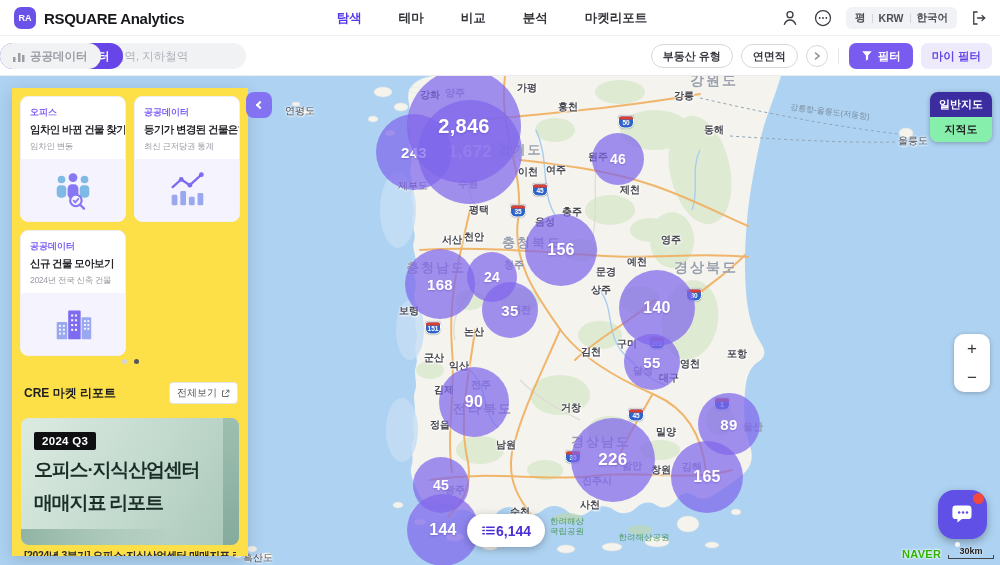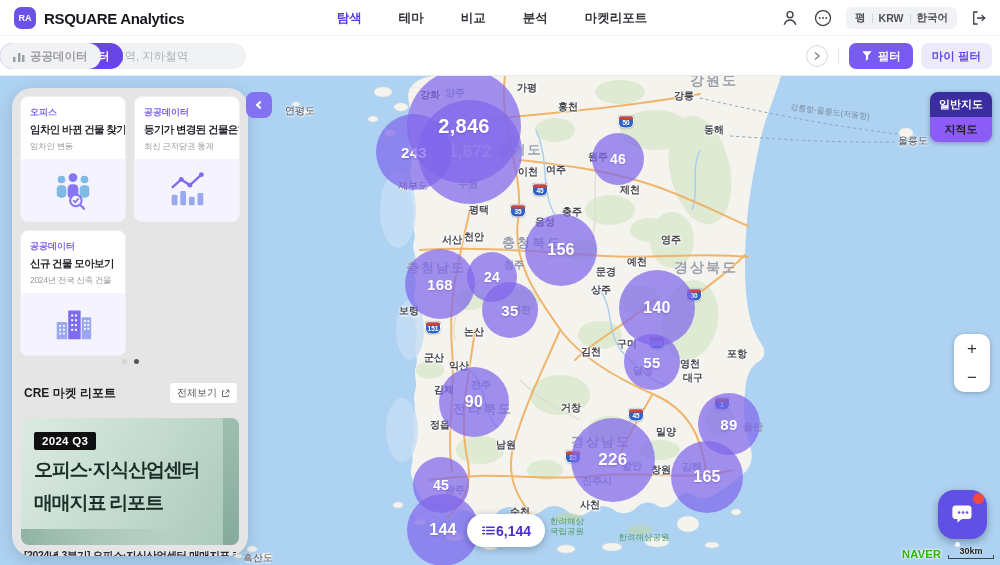--- a/index.html
+++ b/index.html
@@ -48,37 +48,37 @@
   .mlabel.green { font-size:8.5px; color:#4f9a63; font-weight:500; text-shadow:none; }
   .mlabel.route { font-size:8px; color:#7b8da0; font-weight:400; text-shadow:none; }
   .shield { position:absolute; transform:translate(-50%,-50%); width:16px; height:13px; background:#2f63c8; border:1px solid #fff; border-radius:3px 3px 6px 6px; color:#fff; font-size:6.5px; font-weight:700; display:flex; align-items:flex-end; justify-content:center; padding-bottom:1.5px; line-height:1; z-index:2; box-shadow:0 0 1px rgba(0,0,0,.3); }
   .shield::before { content:''; position:absolute; top:0; left:0; right:0; height:3px; background:#d8402f; border-radius:2px 2px 0 0; }
   .bubble { position:absolute; transform:translate(-50%,-50%); border-radius:50%; background:rgba(127,102,235,.72); display:flex; align-items:center; justify-content:center; color:#fff; font-weight:700; letter-spacing:.3px; z-index:3; cursor:pointer; text-shadow:0 1px 2px rgba(70,45,160,.35); }
   .bubble.faded { color:rgba(255,255,255,.38); text-shadow:none; }
 
   .results-btn { position:absolute; left:467px; top:438px; height:33px; border-radius:17px; background:#fff; box-shadow:0 2px 8px rgba(0,0,0,.28); display:flex; align-items:center; padding:0 14px; color:#4a2fd4; font-size:14px; font-weight:700; z-index:5; cursor:pointer; }
 
   .maptype { position:absolute; left:930px; top:16px; width:62px; border-radius:8px; overflow:hidden; box-shadow:0 1px 5px rgba(0,0,0,.3); z-index:6; }
-  .maptype .mt { height:25px; display:flex; align-items:center; justify-content:center; font-size:11px; font-weight:700; background:#8b5cf6; color:#1d1d22; cursor:pointer; }
+  .maptype .mt { height:25px; display:flex; align-items:center; justify-content:center; font-size:11px; font-weight:700; background:#86efac; color:#1d1d22; cursor:pointer; }
   .maptype .mt.active { background:#3b2da0; color:#fff; }
 
   .zoomctl { position:absolute; left:954px; top:258px; width:36px; height:58px; background:#fff; border-radius:10px; box-shadow:0 1px 5px rgba(0,0,0,.25); display:flex; flex-direction:column; z-index:6; }
   .zoomctl button { flex:1; border:none; background:none; font-size:17px; color:#333; cursor:pointer; font-family:inherit; line-height:1; }
 
   .chat-fab { position:absolute; left:938px; top:414px; width:49px; height:49px; border-radius:16px; background:#6150e6; box-shadow:0 3px 8px rgba(0,0,0,.3); display:flex; align-items:center; justify-content:center; z-index:7; cursor:pointer; }
   .chat-dot { position:absolute; right:3px; top:3px; width:11px; height:11px; border-radius:50%; background:#f3483c; }
   .chat-tail { position:absolute; left:955px; top:466px; width:5px; height:5px; border-radius:50%; background:rgba(255,255,255,.85); z-index:7; }
 
   .attribution { position:absolute; left:902px; top:472px; font-size:11px; font-weight:800; color:#2db400; letter-spacing:.3px; text-shadow:0 0 2px #fff,0 0 3px #fff; z-index:5; }
   .scalebar { position:absolute; left:947px; top:470px; width:48px; display:flex; flex-direction:column; align-items:center; z-index:5; }
   .scalebar .txt { font-size:9px; color:#222; font-weight:600; text-shadow:0 0 2px #fff; margin-bottom:-1px; }
   .scalebar .bracket { width:46px; height:4px; border-left:1px solid #444; border-right:1px solid #444; border-bottom:1px solid #444; }
 
   
-  .sidebar { position:absolute; left:12px; top:88px; width:236px; height:468px; background:#e5e5e5; border-radius:20px; box-shadow:0 4px 16px rgba(30,35,60,.18); z-index:10; overflow:hidden; }
+  .sidebar { position:absolute; left:12px; top:88px; width:236px; height:468px; background:#fde047; border-radius:0; box-shadow:0 4px 16px rgba(30,35,60,.18); z-index:10; overflow:hidden; }
   .collapse-btn { position:absolute; left:246px; top:92px; width:26px; height:26px; border-radius:8px; background:#8372f2; z-index:11; cursor:pointer; display:flex; align-items:center; justify-content:center; }
   .collapse-btn i { width:6px; height:6px; border-left:2px solid #fff; border-bottom:2px solid #fff; transform:rotate(45deg); margin-left:2px; }
   .qcards { position:absolute; left:8px; top:8px; width:220px; display:grid; grid-template-columns:106px 106px; gap:8px; }
   .qcard { height:126px; border:1px solid #f0f0f3; border-radius:8px; background:#fff; position:relative; overflow:hidden; cursor:pointer; }
   .qcard-cat { font-size:9px; font-weight:700; color:#7d5ef5; margin:9px 9px 0; }
   .qcard-title { font-size:10.5px; font-weight:700; color:#26272c; margin:4px 9px 0; letter-spacing:-0.6px; white-space:nowrap; }
   .qcard-sub { font-size:8.5px; color:#9a9ba3; margin:4px 9px 0; letter-spacing:-0.3px; white-space:nowrap; }
   .qcard-icon { position:absolute; left:0; right:0; bottom:0; height:62px; background:#f5f3fd; display:flex; align-items:center; justify-content:center; }
   .dots { position:absolute; left:0; top:271px; width:100%; display:flex; justify-content:center; gap:7px; }
   .dots .dot { width:5px; height:5px; border-radius:50%; background:#d2d3d8; cursor:pointer; }
@@ -296,21 +296,21 @@
       <span class="mlabel lt" style="left: 521px; top: 234px;">대전</span>
       <span class="mlabel" style="left: 409px; top: 235px;">보령</span>
       <span class="mlabel" style="left: 474px; top: 256px;">논산</span>
       <span class="mlabel" style="left: 627px; top: 268px;">구미</span>
       <span class="mlabel" style="left: 591px; top: 276px;">김천</span>
       <span class="mlabel" style="left: 737px; top: 278px;">포항</span>
       <span class="mlabel" style="left: 434px; top: 282px;">군산</span>
       <span class="mlabel" style="left: 459px; top: 290px;">익산</span>
       <span class="mlabel" style="left: 690px; top: 288px;">영천</span>
       <span class="mlabel lt" style="left: 643px; top: 295px;">달성</span>
-      <span class="mlabel" style="left: 669px; top: 302px; margin-left: 24px;">대구</span>
+      <span class="mlabel" style="left: 669px; top: 302px;">대구</span>
       <span class="mlabel lt" style="left: 481px; top: 309px;">전주</span>
       <span class="mlabel" style="left: 444px; top: 314px;">김제</span>
       <span class="mlabel prov" style="left: 483px; top: 333px;">전라북도</span>
       <span class="mlabel" style="left: 571px; top: 332px;">거창</span>
       <span class="mlabel" style="left: 440px; top: 349px;">정읍</span>
       <span class="mlabel lt" style="left: 753px; top: 351px;">울산</span>
       <span class="mlabel" style="left: 666px; top: 356px;">밀양</span>
       <span class="mlabel prov" style="left: 601px; top: 366px;">경상남도</span>
       <span class="mlabel" style="left: 506px; top: 369px;">남원</span>
       <span class="mlabel lt" style="left: 632px; top: 390px;">함안</span>
@@ -493,20 +493,25 @@
   <div class="dtab active ic-rsq">
         <span class="ic"></span>
         <span>알스퀘어데이터</span>
       </div>
       <div class="dtab ic-bars">
         <span class="ic"></span>
         <span>공공데이터</span>
       </div>
     </div>
   <div class="toolbar-right">
+    <span style="display:flex;gap:8px;">
+
+    <span class="chip">부동산 유형</span>
+        <span class="chip">연면적</span>
+      </span>
     <span class="more-chips">
       <svg width="10" height="10" viewBox="0 0 10 10" fill="none" stroke="#8b8c94" stroke-width="1.6" stroke-linecap="round">
           <path d="M3.5 2 L7 5 L3.5 8"></path>
         </svg>
     </span>
     <span class="tb-divider"></span>
     <span class="filter-btn">
       <svg width="12" height="12" viewBox="0 0 14 14">
           <path d="M1.5 1.5 h11 l-4.2 4.8 v4.4 l-2.6 1.8 v-6.2 Z" fill="#fff"></path>
         </svg>

